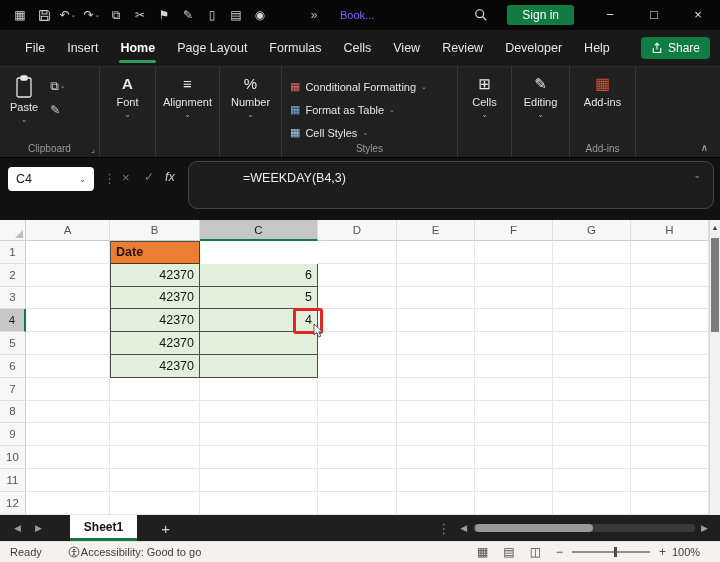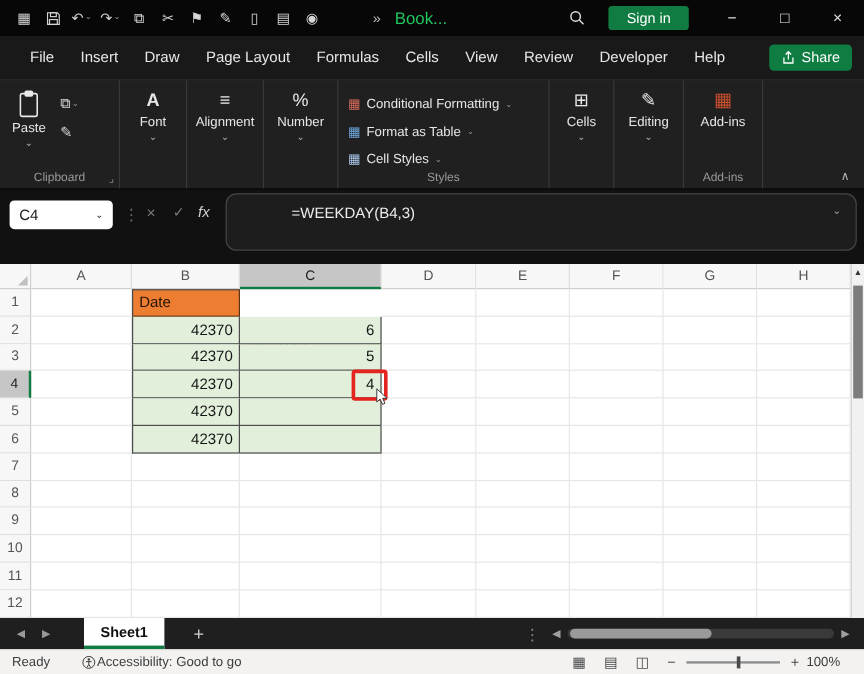--- a/index.html
+++ b/index.html
@@ -4,21 +4,21 @@
 <style>
 *{box-sizing:border-box;margin:0;padding:0}
 html,body{width:720px;height:562px;background:#000;font-family:"Liberation Sans",sans-serif;-webkit-font-smoothing:antialiased}
 .app{width:720px;height:562px;display:flex;flex-direction:column;overflow:hidden;background:#111}
 
 
 .titlebar{height:30px;background:#070707;display:flex;align-items:center;color:#dcdcdc;padding-left:8px;font-size:13px;flex:0 0 auto}
 .tb-ic{min-width:24px;text-align:center;color:#d6d6d6;font-size:12px;line-height:30px;cursor:default;display:inline-flex;align-items:center;justify-content:center;gap:1px}
 .mchev{font-size:7px;color:#9a9a9a}
 .tb-overflow{margin-left:30px;color:#bdbdbd}
-.tb-book{margin-left:3px;color:#22c55e;font-size:14px}
+.tb-book{margin-left:14px;color:#8b5cf6;font-size:11px}
 .tb-spacer{flex:1}
 .signin{background:#107C41;color:#fff;font-size:12px;padding:3px 15px;border-radius:3px;margin:0 14px;cursor:pointer}
 .winbtn{width:44px;text-align:center;font-size:13px;color:#e6e6e6;line-height:30px;cursor:pointer}
 
 
 .menubar{height:36px;background:#191919;display:flex;align-items:center;padding-left:14px;flex:0 0 auto}
 .menu-tabs{display:flex;align-items:center;height:100%}
 .menu-item{color:#e6e6e6;font-size:12.5px;padding:0 11px;height:100%;display:flex;align-items:center;position:relative;cursor:pointer;white-space:nowrap}
 .menu-item.active{color:#fff;font-weight:bold}
 .menu-item.active::after{content:"";position:absolute;left:10px;right:10px;bottom:3px;height:3px;background:#2E9E5B;border-radius:2px}
@@ -66,21 +66,21 @@
 .corner{width:26px;height:21px;background:#F7F7F7;border-right:1px solid #CFCFCF;border-bottom:1px solid #CFCFCF;position:relative;cursor:pointer}
 .corner::after{content:"";position:absolute;right:2px;bottom:2px;border-left:8px solid transparent;border-bottom:8px solid #BFBFBF}
 .col-headers{display:flex}
 .colh{height:21px;background:#F7F7F7;border-right:1px solid #DEDEDE;border-bottom:1px solid #CFCFCF;color:#555;font-size:11.5px;display:flex;align-items:center;justify-content:center;cursor:pointer}
 .colh.active{background:#C6C6C6;color:#1c1c1c;border-bottom:2px solid #107C41}
 .grid-body{width:709px}
 .grow{display:flex;height:22.8px}
 .rowh{width:26px;background:#F7F7F7;border-right:1px solid #CFCFCF;border-bottom:1px solid #DEDEDE;color:#555;font-size:11.5px;display:flex;align-items:center;justify-content:center;cursor:pointer;flex:0 0 auto}
 .rowh.active{background:#C6C6C6;color:#1c1c1c;border-right:2px solid #107C41}
 .cell{border-right:1px solid #E6E6E6;border-bottom:1px solid #E6E6E6;font-size:12.5px;color:#141414;display:flex;align-items:center;cursor:cell;flex:0 0 auto}
-.cell.hdr{background:#ED7D31;border:1px solid #5b3412;font-weight:normal;color:#241300;padding-left:5px;justify-content:flex-start}
+.cell.hdr{background:#ED7D31;border:1px solid #5b3412;font-weight:bold;color:#241300;padding-left:5px;justify-content:flex-start}
 .cell.num{background:#E2EFDA;border-right:1px solid #4d4d4d;border-bottom:1px solid #4d4d4d;justify-content:flex-end;padding-right:5px}
 .cell.edge-l{border-left:1px solid #4d4d4d}
 .cell.edge-t{border-top:1px solid #4d4d4d}
 .vscroll{position:absolute;right:0;top:0;bottom:0;width:11px;background:#F1F1F1;border-left:1px solid #D5D5D5;cursor:pointer}
 .vs-up{display:block;text-align:center;font-size:7px;color:#333;line-height:16px}
 .vs-thumb{position:absolute;left:1px;right:1px;top:18px;height:94px;background:#7c7c7c}
 .red-box{position:absolute;left:293px;top:88px;width:30px;height:26px;border:3px solid #E3241F;border-radius:3px;z-index:5;pointer-events:none}
 .cursor-svg{position:absolute;left:313px;top:103px;z-index:6;pointer-events:none}
 
 
@@ -149,21 +149,21 @@
     <span class="signin">Sign in</span>
     <span class="winbtn">−</span>
     <span class="winbtn">□</span>
     <span class="winbtn">×</span>
   </div>
 
   <div class="menubar">
     <div class="menu-tabs">
         <div class="menu-item">File</div>
         <div class="menu-item">Insert</div>
-        <div class="menu-item">Draw</div>
+        <div class="menu-item active">Home</div>
         <div class="menu-item">Page Layout</div>
         <div class="menu-item">Formulas</div>
         <div class="menu-item">Cells</div>
         <div class="menu-item">View</div>
         <div class="menu-item">Review</div>
         <div class="menu-item">Developer</div>
         <div class="menu-item">Help</div>
       </div>
     <span class="share-btn">
       <svg width="12" height="12" viewBox="0 0 16 16" fill="none" stroke="#fff" stroke-width="1.4">

